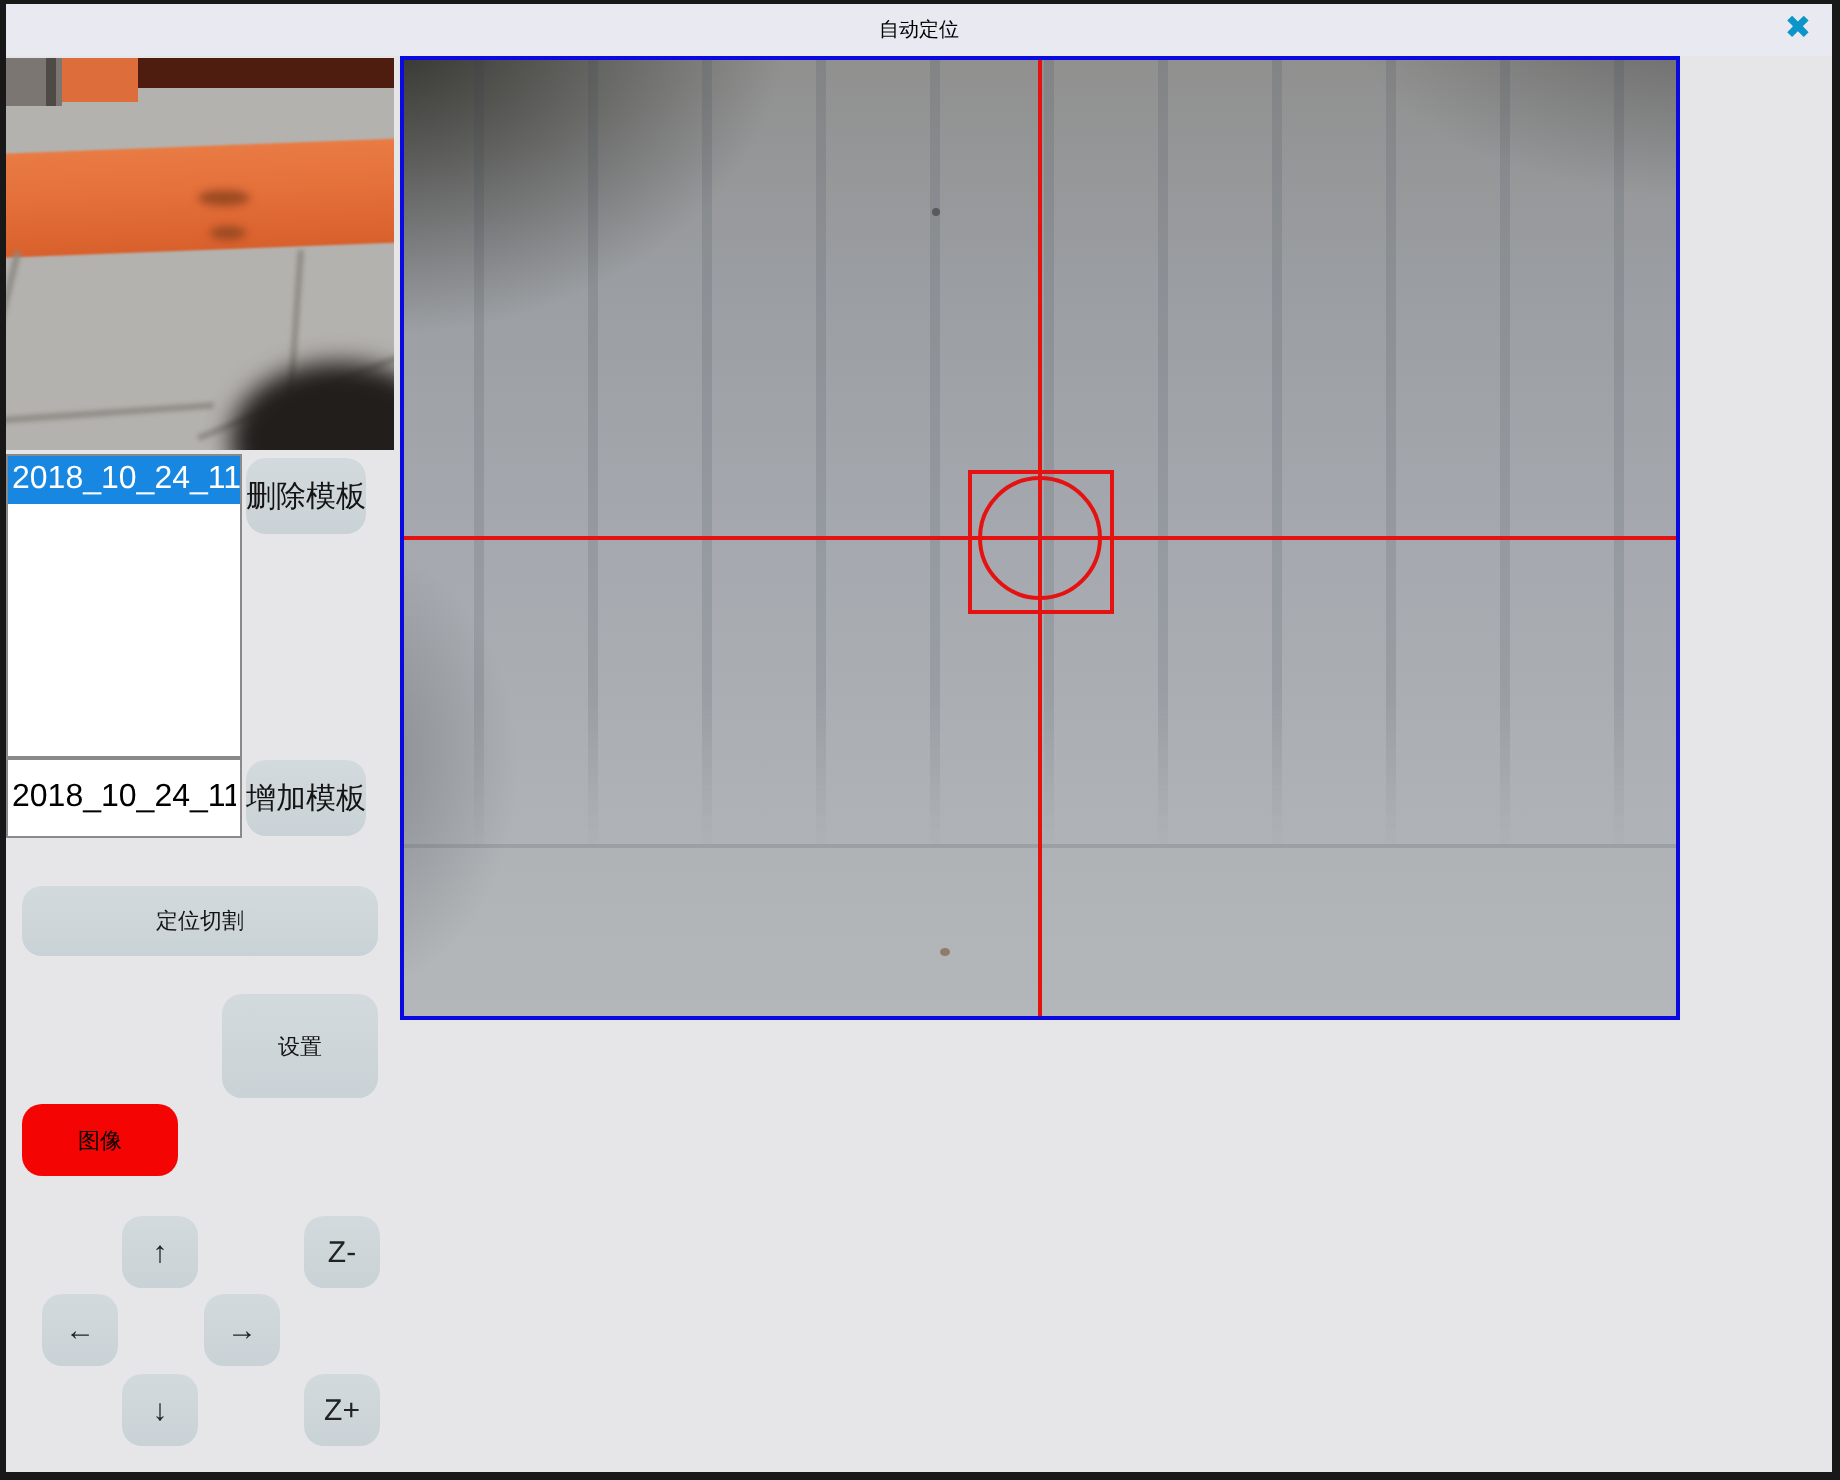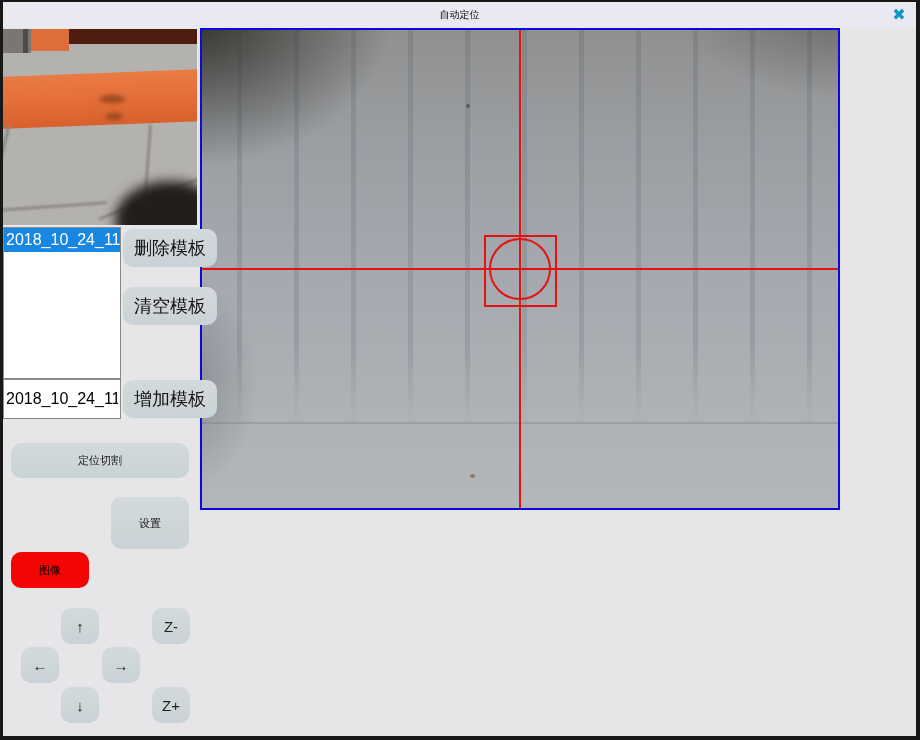--- a/index.html
+++ b/index.html
@@ -52,21 +52,21 @@
     position:absolute;left:0;top:377px;width:118px;height:40px;
     background:#fff;border:1px solid #8a8a8a;font-size:16px;color:#000;
     padding:0 2px;
   }
   .btn{
     position:absolute;border:none;border-radius:10px;cursor:pointer;
     background:linear-gradient(180deg,#d3dadd 0%,#c9d2d6 100%);
     color:#141414;font-size:11px;display:flex;align-items:center;justify-content:center;
     padding:0;
   }
-  .tpl-btn{left:120px;width:94px;height:38px;font-size:18px;text-align:right;}
+  .tpl-btn{left:120px;width:60px;height:38px;font-size:15px;}
   .btn-red{background:#f50404;color:#000000;}
   
   .camera{
     position:absolute;left:197px;top:26px;width:640px;height:482px;
     border:2px solid #0a0ae0;overflow:hidden;
     background:
       radial-gradient(ellipse 300px 230px at -2% -4%, rgba(24,24,18,0.82), rgba(24,24,18,0) 68%),
       radial-gradient(ellipse 240px 130px at 102% -6%, rgba(40,40,40,0.40), rgba(40,40,40,0) 75%),
       radial-gradient(ellipse 110px 150px at -4% 74%, rgba(50,50,58,0.32), rgba(50,50,58,0) 75%),
       linear-gradient(180deg,#90908f 0%,#9a9da1 22%,#a5a9af 50%,#aeb2b6 78%,#b3b7b9 100%);
@@ -124,21 +124,20 @@
     <div class="target-square"></div>
     <div class="target-circle"></div>
   </div>
 
   <div class="tpl-list">
     <div class="tpl-item">2018_10_24_11</div>
   </div>
   <input class="name-input" type="text" value="2018_10_24_11" style="">
 
   <button class="btn tpl-btn" style="top:227px;">删除模板</button>
-  <button class="btn tpl-btn" style="top:285px;">清空模板</button>
   <button class="btn tpl-btn" style="top:378px;">增加模板</button>
 
   <button class="btn" style="left:8px;top:441px;width:178px;height:35px;">定位切割</button>
   <button class="btn" style="left:108px;top:495px;width:78px;height:52px;">设置</button>
   <button class="btn btn-red" style="left:8px;top:550px;width:78px;height:36px;">图像</button>
 
   <button class="btn jog" style="left:58px;top:606px;width:38px;height:36px;">↑</button>
   <button class="btn jog" style="left:149px;top:606px;width:38px;height:36px;">Z-</button>
   <button class="btn jog" style="left:18px;top:645px;width:38px;height:36px;">←</button>
   <button class="btn jog" style="left:99px;top:645px;width:38px;height:36px;">→</button>

